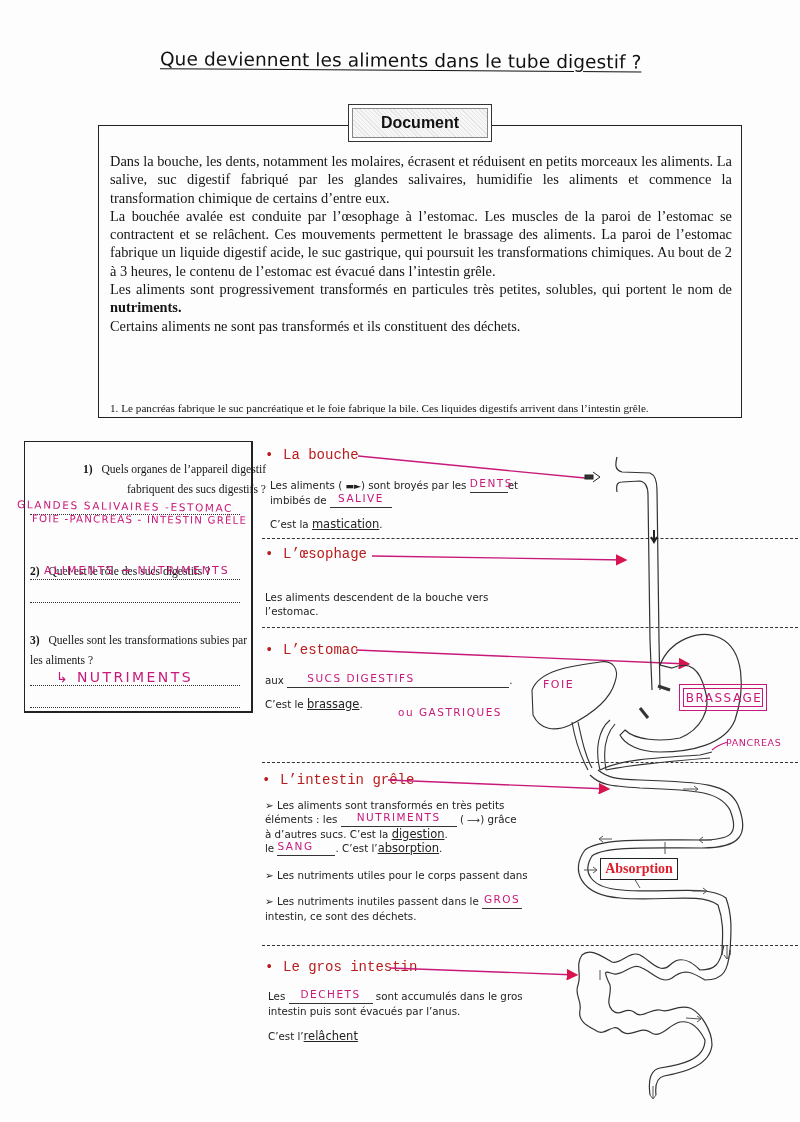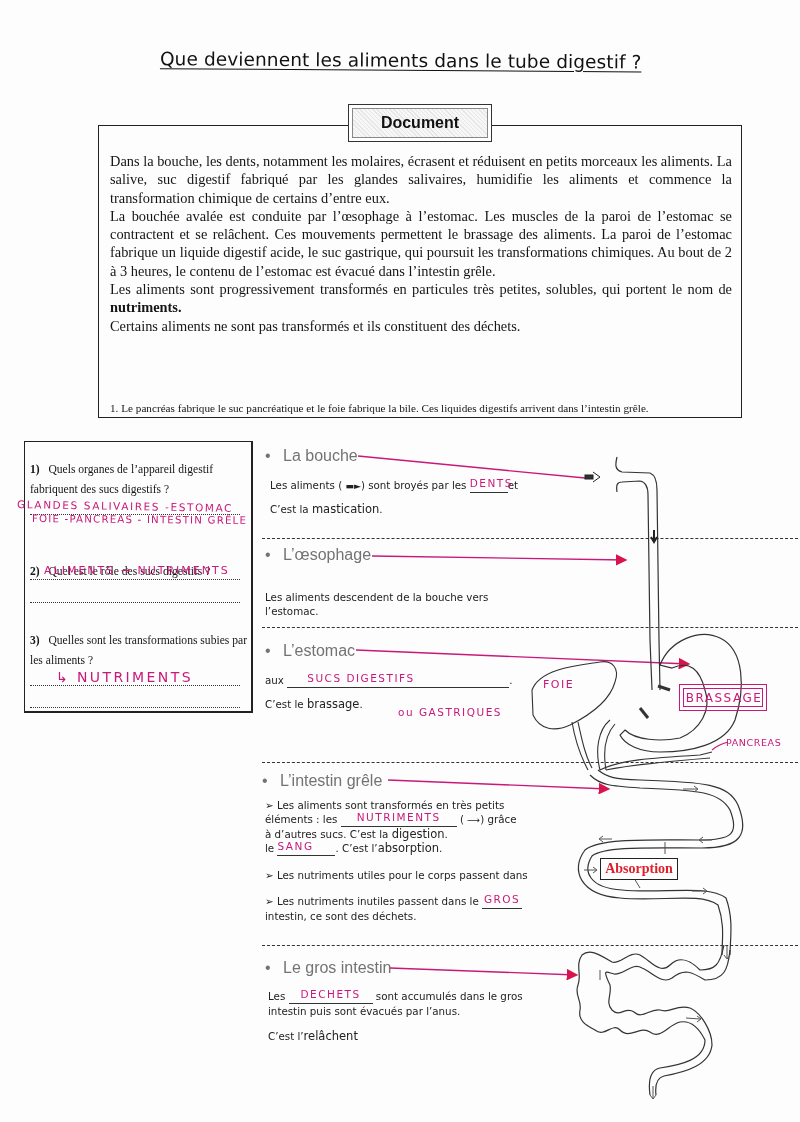--- a/index.html
+++ b/index.html
@@ -48,27 +48,27 @@
     position: absolute; font-family: "Liberation Serif", serif; font-size: 11.6px; line-height: 20px; color: #151515;
   }
   .dots { position: absolute; height: 0; border-bottom: 1.4px dotted #333; }
   .hand {
     position: absolute; font-family: "DejaVu Sans", sans-serif; color: #c8197a;
     font-size: 11px; letter-spacing: 2px; white-space: nowrap; font-weight: normal;
   }
 
   
   .sec-title {
-    position: absolute; font-family: Liberation Sans, sans-serif; font-size: 16px; color: #737373; white-space: nowrap;
+    position: absolute; font-family: Liberation Mono, monospace; font-size: 14px; color: #b91c1c; white-space: nowrap;
   }
   .sec-title .bul { display: inline-block; width: 18px; }
   .ws-text {
     position: absolute; font-family: "DejaVu Sans", sans-serif; font-size: 10.3px; line-height: 14px; color: #222;
   }
-  .ws-text .u { font-size: 11.5px; }
+  .ws-text .u { text-decoration: underline; font-size: 11.5px; }
   .blank { display: inline-block; border-bottom: 1px solid #333; position: relative; text-align: center; }
   .blank .hw { color: #c8197a; letter-spacing: 1.5px; font-size: 10.5px; position: relative; top: -2px; }
   .divider { position: absolute; height: 0; border-bottom: 1.3px dashed #333; }
 
   .diagram { position: absolute; left: 0; top: 0; width: 800px; height: 1122px; pointer-events: none; }
   .diagram * { pointer-events: auto; }
 
   .absorption-box {
     position: absolute; left: 600px; top: 858px; width: 78px; height: 22px;
     border: 1.3px solid #222; background: #fff;
@@ -97,21 +97,21 @@
 <div class="doc-text">
   <p>Dans la bouche, les dents, notamment les molaires, écrasent et réduisent en petits morceaux les aliments. La salive, suc digestif fabriqué par les glandes salivaires, humidifie les aliments et commence la transformation chimique de certains d’entre eux.</p>
   <p>La bouchée avalée est conduite par l’œsophage à l’estomac. Les muscles de la paroi de l’estomac se contractent et se relâchent. Ces mouvements permettent le brassage des aliments. La paroi de l’estomac fabrique un liquide digestif acide, le suc gastrique, qui poursuit les transformations chimiques. Au bout de 2 à 3 heures, le contenu de l’estomac est évacué dans l’intestin grêle.</p>
   <p><span>Les aliments sont progressivement transformés en particules très petites, solubles, qui portent le nom de </span><b>nutriments.</b></p>
   <p>Certains aliments ne sont pas transformés et ils constituent des déchets.</p>
 </div>
 <div class="doc-footnote">1. Le pancréas fabrique le suc pancréatique et le foie fabrique la bile. Ces liquides digestifs arrivent dans l’intestin grêle.</div>
 
 <div class="q-box"></div>
 
-<div class="q-text" style="left:30px;top:460px;width:220px;">
+<div class="q-text" style="left:46px;top:460px;width:220px;text-align:right;">
   <b>1)</b>&nbsp;&nbsp; <span>Quels organes de l’appareil digestif fabriquent des sucs digestifs ?</span>
 </div>
 <div class="dots" style="left:30px;top:514px;width:210px;"></div>
 <div class="hand" style="left:17px;top:500px;font-size:10.5px;letter-spacing:1.6px;transform:rotate(1deg);">GLANDES SALIVAIRES -ESTOMAC</div>
 <div class="hand" style="left:32px;top:514px;font-size:10.2px;letter-spacing:1.2px;transform:rotate(0.5deg);">FOIE -PANCREAS - INTESTIN GRÊLE</div>
 
 <div class="q-text" style="left:30px;top:562px;width:220px;">
   <b>2)</b>&nbsp;&nbsp; <span>Quel est le rôle des sucs digestifs ?</span>
 </div>
 <div class="dots" style="left:30px;top:579px;width:210px;"></div>
@@ -127,20 +127,22 @@
 
 <div class="divider" style="left:262px;top:538px;width:536px;"></div>
 <div class="divider" style="left:262px;top:627px;width:536px;"></div>
 <div class="divider" style="left:262px;top:762px;width:536px;"></div>
 <div class="divider" style="left:262px;top:945px;width:536px;"></div>
 
 <div class="sec-title" style="left:265px;top:447px;"><span class="bul">•</span><span>La bouche</span></div>
 <div class="ws-text" style="left:270px;top:478px;width:300px;">
   <div><span>Les aliments (</span> <span style="font-size:9px;">▬►</span><span>) sont broyés par les</span>
     <span class="blank" style="width:38px;"><span class="hw">DENTS</span></span><span>et</span></div>
+  <div><span>imbibés de</span>
+    <span class="blank" style="width:62px;"><span class="hw">SALIVE</span></span></div>
   <div style="margin-top:9px;"><span>C’est la </span><span class="u">mastication</span><span>.</span></div>
 </div>
 
 <div class="sec-title" style="left:265px;top:546px;"><span class="bul">•</span><span>L’œsophage</span></div>
 <div class="ws-text" style="left:265px;top:590px;width:300px;">
   <div>Les aliments descendent de la bouche vers</div>
   <div>l’estomac.</div>
 </div>
 
 <div class="sec-title" style="left:265px;top:642px;"><span class="bul">•</span><span>L’estomac</span></div>

